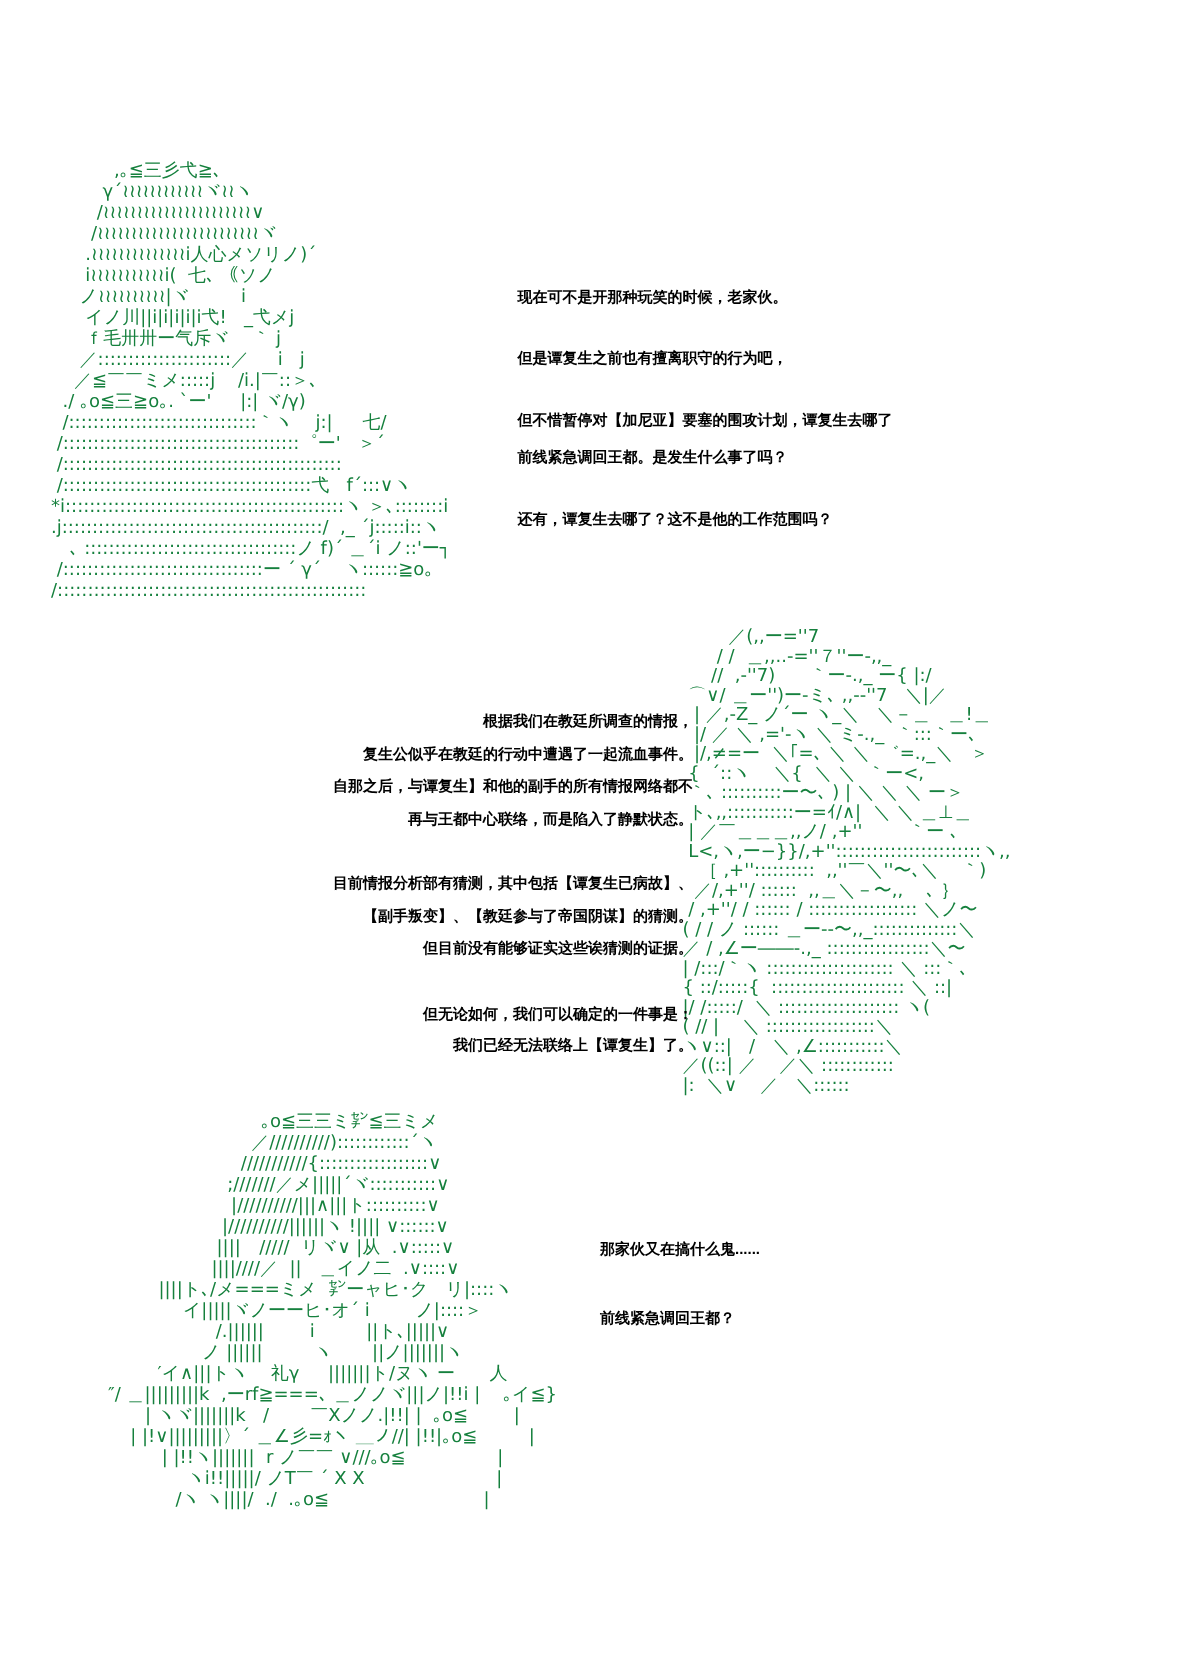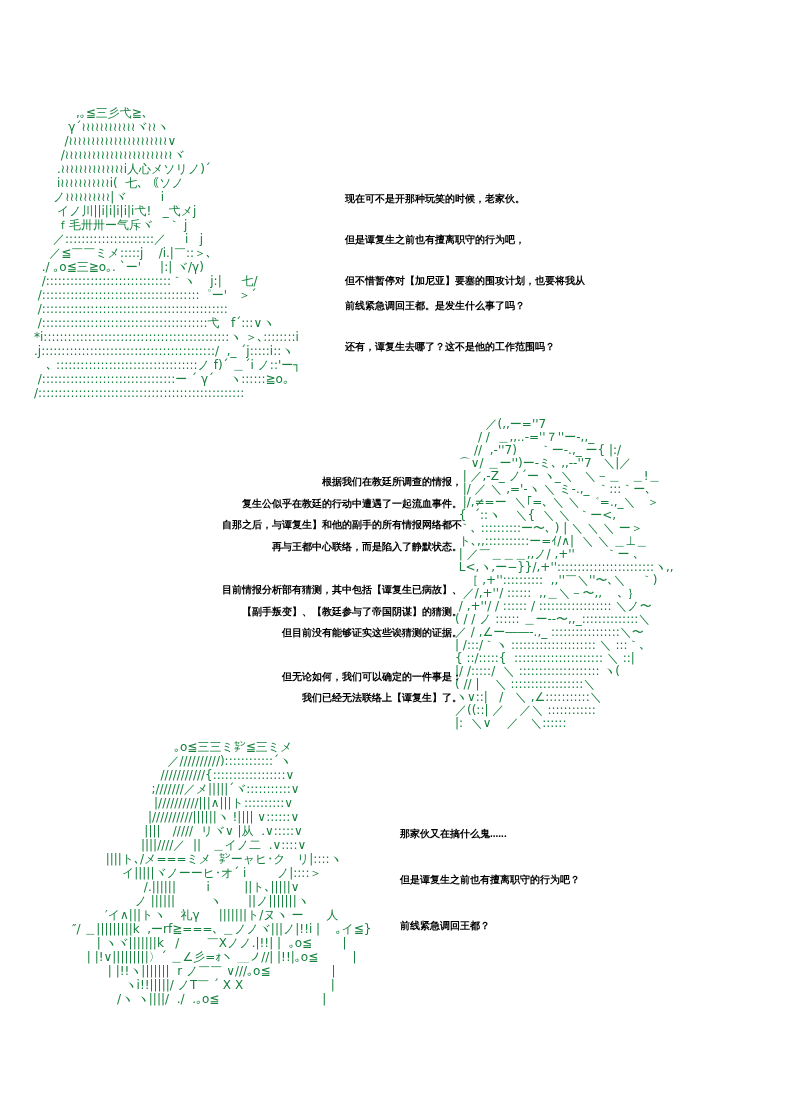--- a/index.html
+++ b/index.html
@@ -61,21 +61,21 @@
  /:::::::::::::::::::::::::::::::::::::::::弋   f´:::∨ヽ
 *i::::::::::::::::::::::::::::::::::::::::::::::ヽ ＞､::::::::i
 .j:::::::::::::::::::::::::::::::::::::::::::/  ,_ ´j:::::i::ヽ
 ゝ､ :::::::::::::::::::::::::::::::::::ノ f)´ ＿´i ノ::'ー┐
  /:::::::::::::::::::::::::::::::::ー ´ γ´    ヽ::::::≧o｡
 /:::::::::::::::::::::::::::::::::::::::::::::::::::</pre>
 
 <div id="dialogue-top" class="dialogue">
   <p>现在可不是开那种玩笑的时候，老家伙。</p>
   <p>但是谭复生之前也有擅离职守的行为吧，</p>
-  <p>但不惜暂停对【加尼亚】要塞的围攻计划，也要将我从
+  <p>但不惜暂停对【加尼亚】要塞的围攻计划，谭复生去哪了
 前线紧急调回王都。是发生什么事了吗？</p>
   <p>还有，谭复生去哪了？这不是他的工作范围吗？</p>
 </div>
 
 <pre id="aa-profile" class="aa">        ／(,,ー=''7
       / /  ＿,,..-=''７''ー-,,_
      //  ,-''7)      ｀ー-.,_ ー{ |:/
  ⌒∨/ ＿ー'')ー-ミ､ ,,-‐''7   ＼|／
   | ／,‐Z_ ノ´ー ヽ_＼   ＼－＿   ＿!＿
   |/ ／ ＼ ,='‐ヽ ＼ ミ-.,_  ｀:::｀ー､
@@ -125,15 +125,14 @@
 ′イ∧|||トヽ    礼γ     |||||||ト/ヌヽ ー      人
 ″/ ＿|||||||||k  ,ーrf≧===､ ＿ノノヾ|||ノ|!!i |    ｡イ≦}
 | ヽヾ|||||||k   /  ゝ  ￣Xノノ.|!!| |  ｡o≦        |
 | |!∨|||||||||〉´ ＿∠彡=ｫヽ ＿ノ//| |!!|｡o≦         |
 | |!!ヽ|||||||  r ノ￣￣ ∨///｡o≦                |
 ゝ ヽi!!|||||/ ノT￣ ´ X X                       |
 /ヽ ヽ||||/  ./  .｡o≦                           |</pre>
 
 <div id="dialogue-bottom" class="dialogue">
   <p>那家伙又在搞什么鬼......</p>
-  <p>但是谭复生之前也有擅离职守的行为吧？</p>
   <p>前线紧急调回王都？</p>
 </div>
 
 </body></html>

